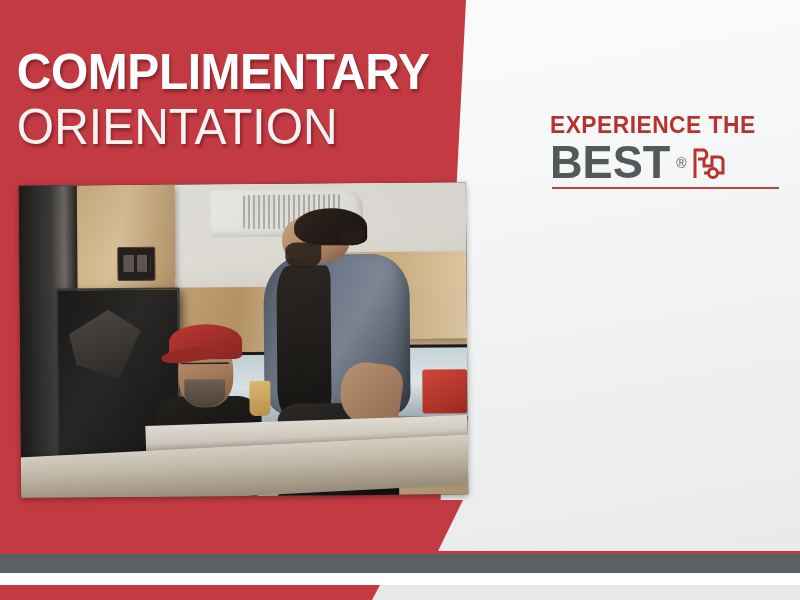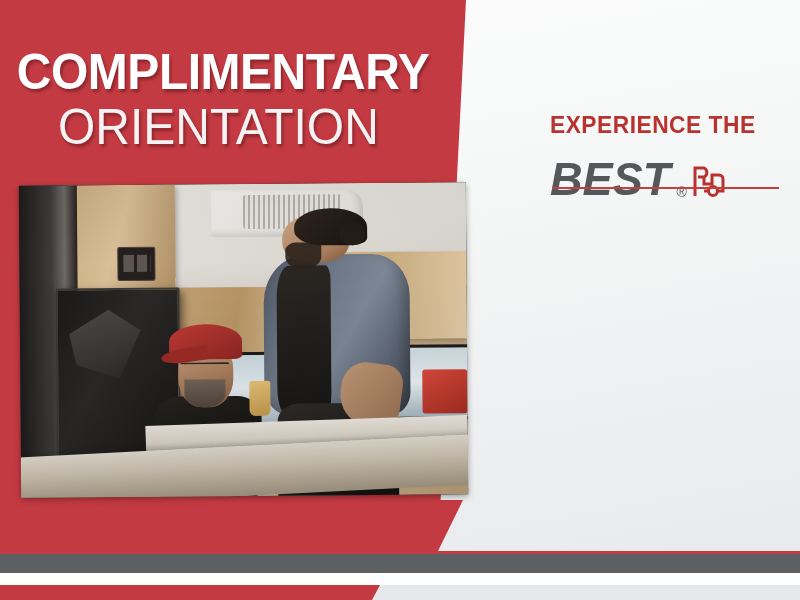--- a/index.html
+++ b/index.html
@@ -31,21 +31,21 @@
     z-index: 1;
   }
 
   
   .title-block {
     position: absolute;
     left: 0px;
     top: 46px;
     width: 430px;
     z-index: 4;
-    text-align: center;
+    text-align: left;
     padding-right: 10px;
     box-sizing: border-box;
   }
   .title-line1 {
     display: block;
     font-family: "Liberation Sans", sans-serif;
     font-weight: bold;
     font-size: 50px;
     line-height: 53px;
     letter-spacing: -0.5px;
@@ -292,23 +292,22 @@
     font-size: 23px;
     line-height: 24px;
     letter-spacing: 0.5px;
     color: #b8322f;
     transform: scaleX(0.99);
     transform-origin: left center;
     white-space: nowrap;
   }
   .logo-bottom-row {
     display: flex;
-    align-items: flex-end;
-    margin-top: 18px;
-    font-style: italic;
+    align-items: center;
+    margin-top: 1px;
   }
   .logo-best {
     font-family: "Liberation Sans", sans-serif;
     font-weight: bold;
     font-size: 47px;
     line-height: 47px;
     letter-spacing: 0px;
     color: #54585b;
     transform: scaleX(0.96);
     transform-origin: left center;

